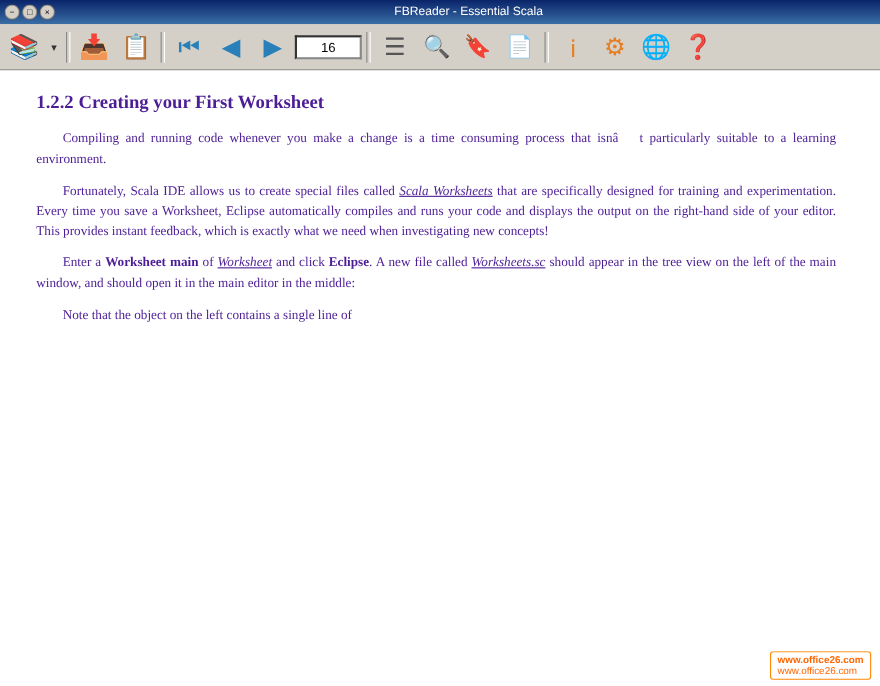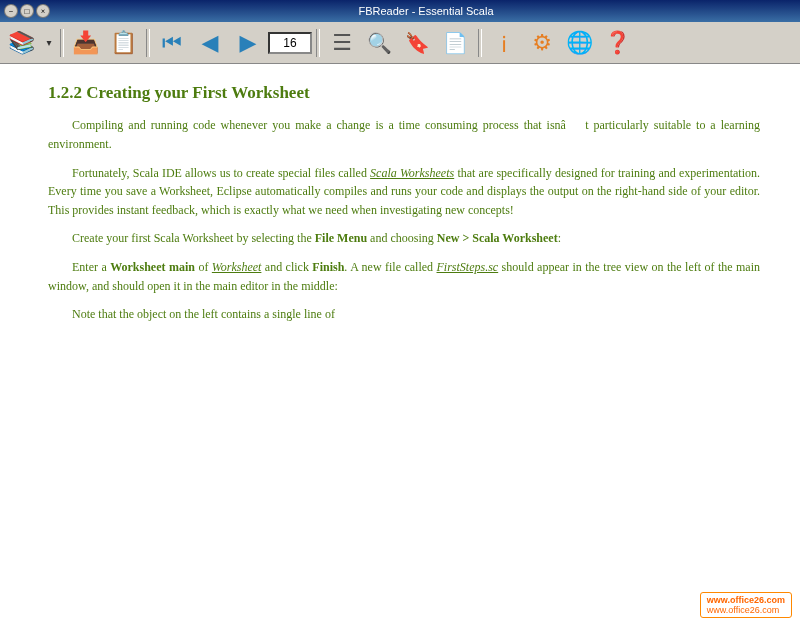--- a/index.html
+++ b/index.html
@@ -75,44 +75,44 @@
 
     .toolbar-separator {
       width: 4px;
       height: 28px;
       border-left: 1px solid #888;
       border-right: 1px solid #fff;
       margin: 0 2px;
     }
 
     .toolbar-input {
-      width: 44px;
+      width: 61px;
       height: 22px;
       text-align: center;
       font-size: 12px;
       border: 2px inset #888;
       background: white;
       font-family: Arial, sans-serif;
     }
 
     
     .content-area {
       display: flex;
       height: calc(624px - 22px - 42px);
       background: white;
       overflow: hidden;
     }
 
     .page-content {
       flex: 1;
-      padding: 16px 40px 16px 48px;
+      padding: 16px 40px 16px 33px;
       overflow-y: scroll;
       font-size: 16px;
       line-height: 1.55;
-      color: #4d7c0f;
+      color: #4c1d95;
       text-align: justify;
     }
 
     
     .page-content::-webkit-scrollbar {
       width: 14px;
     }
     .page-content::-webkit-scrollbar-track {
       background: #d4d0c8;
     }
@@ -244,26 +244,23 @@
     <p class="section-heading">1.2.2 Creating your First Worksheet</p>
 
     <p class="body-text">
       <span style="display:inline-block;width:2em;"></span><span>Compiling and running code whenever you make a change is a time consuming process that isnât particularly suitable to a learning environment.</span>
     </p>
 
     <p class="body-text">
       <span style="display:inline-block;width:2em;"></span>Fortunately, Scala IDE allows us to create special files called <span class="italic">Scala Worksheets</span> that are specifically designed for training and experimentation. Every time you save a Worksheet, Eclipse automatically compiles and runs your code and displays the output on the right-hand side of your editor. This provides instant feedback, which is exactly what we need when investigating new concepts!
     </p>
 
-    <p class="body-text">
-      <span style="display:inline-block;width:2em;"></span>Create your first Scala Worksheet by selecting the <span class="bold">File Menu</span> and choosing <span class="bold">New &gt; Scala Worksheet</span>:
-    </p>
-
-    <p class="body-text">
-      <span style="display:inline-block;width:2em;"></span>Enter a <span class="bold">Worksheet main</span> of <span class="italic">Worksheet</span> and click <span class="bold">Finish</span>. A new file called <span class="italic">FirstSteps.sc</span> should appear in the tree view on the left of the main window, and should open it in the main editor in the middle:
+
+    <p class="body-text">
+      <span style="display:inline-block;width:2em;"></span>Enter a <span class="bold">Worksheet main</span> of <span class="italic">Worksheet</span> and click <span class="bold">Eclipse</span>. A new file called <span class="italic">Worksheets.sc</span> should appear in the tree view on the left of the main window, and should open it in the main editor in the middle:
     </p>
 
     <p class="body-text">
       <span style="display:inline-block;width:2em;"></span>Note that the object on the left contains a single line of
     </p>
 
   </div>
 </div>
 
 <div class="watermark" style="position:fixed;bottom:6px;right:8px;z-index:999;pointer-events:none;">

